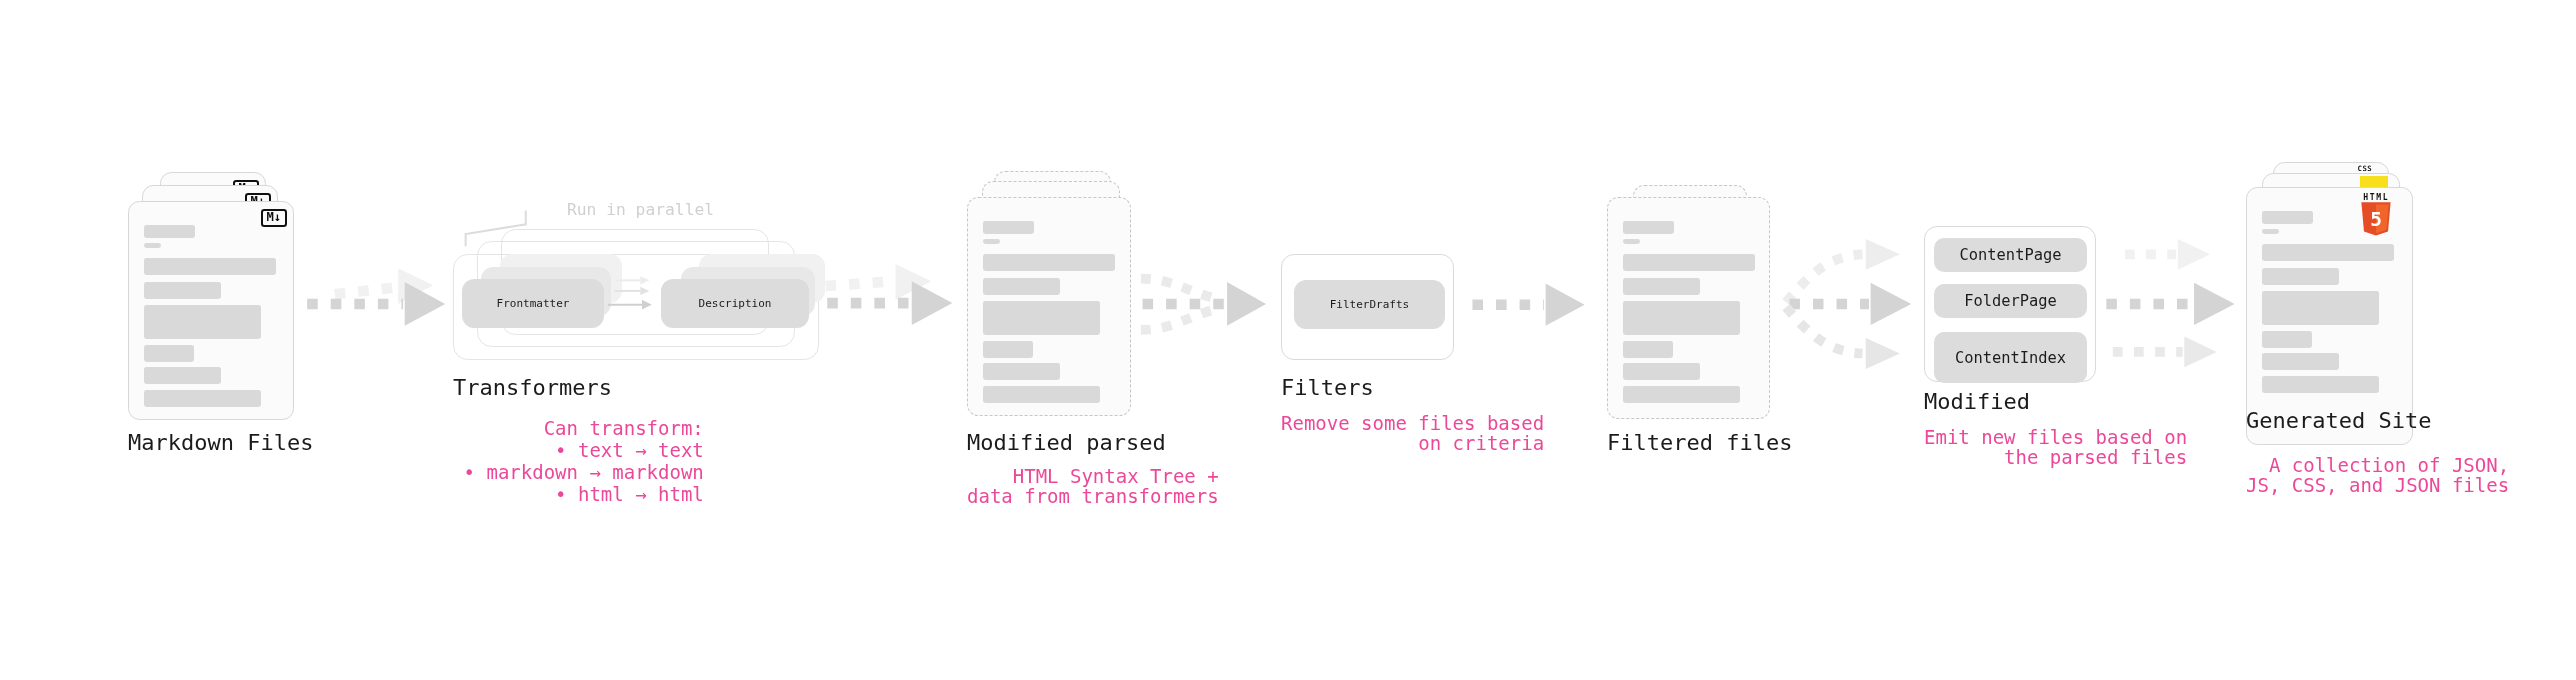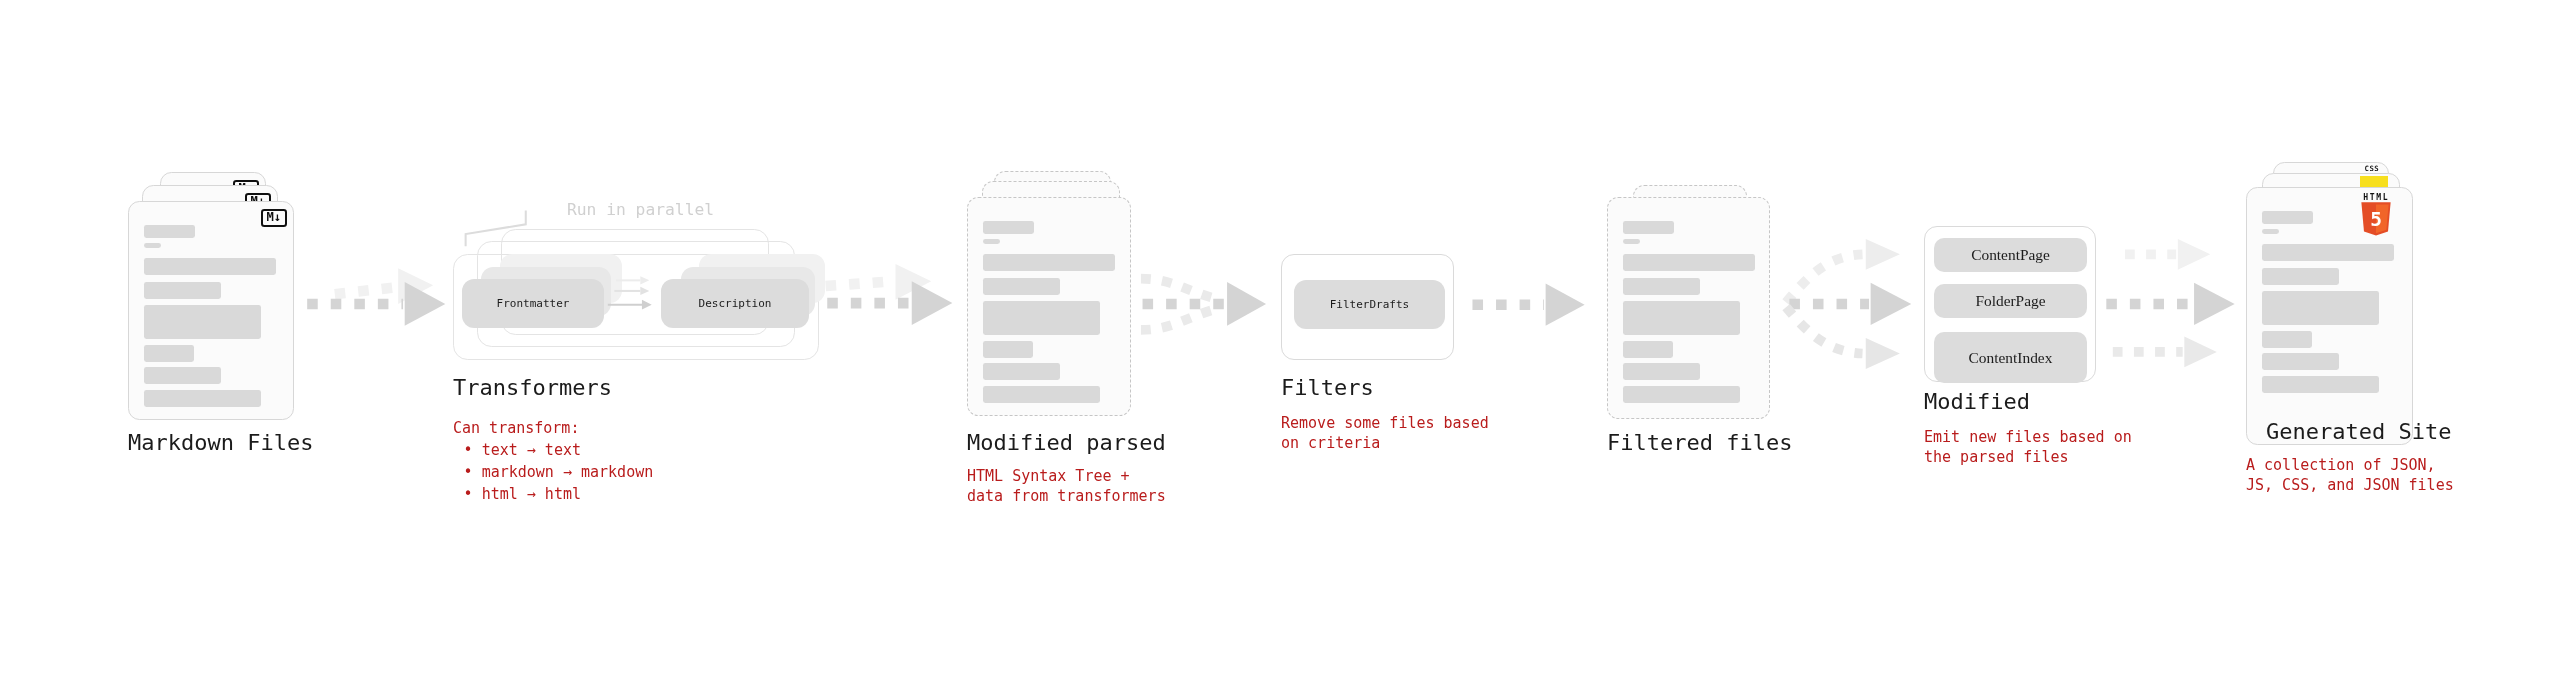--- a/index.html
+++ b/index.html
@@ -6,30 +6,30 @@
   #stage{position:relative;width:2576px;height:681px;background:#ffffff;overflow:hidden;
          font-family:"DejaVu Sans Mono","Liberation Mono",monospace;color:#1c1c1c;}
   .card{position:absolute;background:#fbfbfb;border:1.6px solid #d7d7d7;border-radius:11.4px;box-sizing:border-box;}
   .card.dashed{border:1.6px dashed #c6c6c6;}
   .outline{position:absolute;border:1.6px solid #e4e4e4;border-radius:14.6px;background:transparent;box-sizing:border-box;}
   .panel{position:absolute;background:#ffffff;border:1.6px solid #dadada;border-radius:13px;box-sizing:border-box;}
   .pill{position:absolute;background:#dcdcdc;border-radius:12.2px;display:flex;align-items:center;justify-content:center;
         font-size:11px;color:#1c1c1c;box-sizing:border-box;white-space:nowrap;}
   .pill.g1{background:#e8e8e8;}
   .pill.g2{background:#f1f1f1;}
-  .pill.sm{font-size:15.4px;border-radius:10px;font-family:Liberation Serif, serif;}
+  .pill.sm{font-size:15.4px;border-radius:10px;}
   .bars{position:absolute;left:15.4px;top:23px;}
   .bar{background:#d9d9d9;border-radius:2.4px;}
   .title{position:absolute;font-size:22px;color:#1b1b1b;white-space:nowrap;}
-  .sub{position:absolute;font-size:15px;line-height:20.3px;color:#b91c1c;white-space:nowrap;}
+  .sub{position:absolute;font-size:19px;line-height:20.3px;color:#ec4899;white-space:nowrap;text-align:right;}
   .sub .ind{padding-left:10.6px;}
   .note{position:absolute;font-size:16.3px;color:#d0d0d0;white-space:nowrap;}
   .md-badge{position:absolute;right:6.5px;top:6.5px;border:2.4px solid #101010;border-radius:3.3px;background:#fbfbfb;
             font-weight:bold;font-size:12.2px;line-height:13px;padding:0.8px 3.3px;color:#101010;white-space:nowrap;}
-  .css-badge{position:absolute;right:4px;top:2.4px;text-align:center;}
+  .css-badge{position:absolute;right:16px;top:2.4px;text-align:right;}
   .css-badge .txt{font-size:7.3px;font-weight:bold;color:#1a1a1a;line-height:7.3px;letter-spacing:0.4px;}
   .css-badge .bar-u{width:24.4px;height:4.1px;background:#2965f1;margin-top:1.6px;}
   .js-badge{position:absolute;right:11.4px;top:1.6px;width:28px;height:12.2px;background:#f7df1e;}
   .html5{position:absolute;right:9.8px;top:4.9px;width:52px;text-align:center;}
   .html5 .lbl{font-size:8.1px;font-weight:bold;letter-spacing:1.6px;color:#111;line-height:9px;}
   svg.arrows{position:absolute;left:0;top:0;pointer-events:none;}
 </style>
 </head>
 <body>
 
@@ -166,21 +166,21 @@
           <div class="bar" style="width: 51px; height: 13px; margin-top: 0px;"></div>
           <div class="bar" style="width: 17px; height: 4.9px; margin-top: 4.9px;"></div>
           <div class="bar" style="width: 132px; height: 17px; margin-top: 10.6px;"></div>
           <div class="bar" style="width: 77px; height: 17px; margin-top: 6.5px;"></div>
           <div class="bar" style="width: 117px; height: 34px; margin-top: 6.5px;"></div>
           <div class="bar" style="width: 50px; height: 17px; margin-top: 5.7px;"></div>
           <div class="bar" style="width: 77px; height: 17px; margin-top: 4.9px;"></div>
           <div class="bar" style="width: 117px; height: 17px; margin-top: 6.5px;"></div>
         </div>
     </div>
-    <div class="title" style="left:2246px;top:419px;margin-left:20px;">Generated Site</div>
+    <div class="title" style="left:2246px;top:408px;">Generated Site</div>
     <div class="sub" style="left:2246px;top:455px;">
       <div>A collection of JSON,</div>
       <div>JS, CSS, and JSON files</div>
     </div>
   </div>
 
   <svg class="arrows" width="2576" height="681" viewBox="0 0 3170 838">
 
     <g>
       <polyline points="647,259 647,276 573,288 573,303" fill="none" stroke="#dcdcdc" stroke-width="2.5"></polyline>

